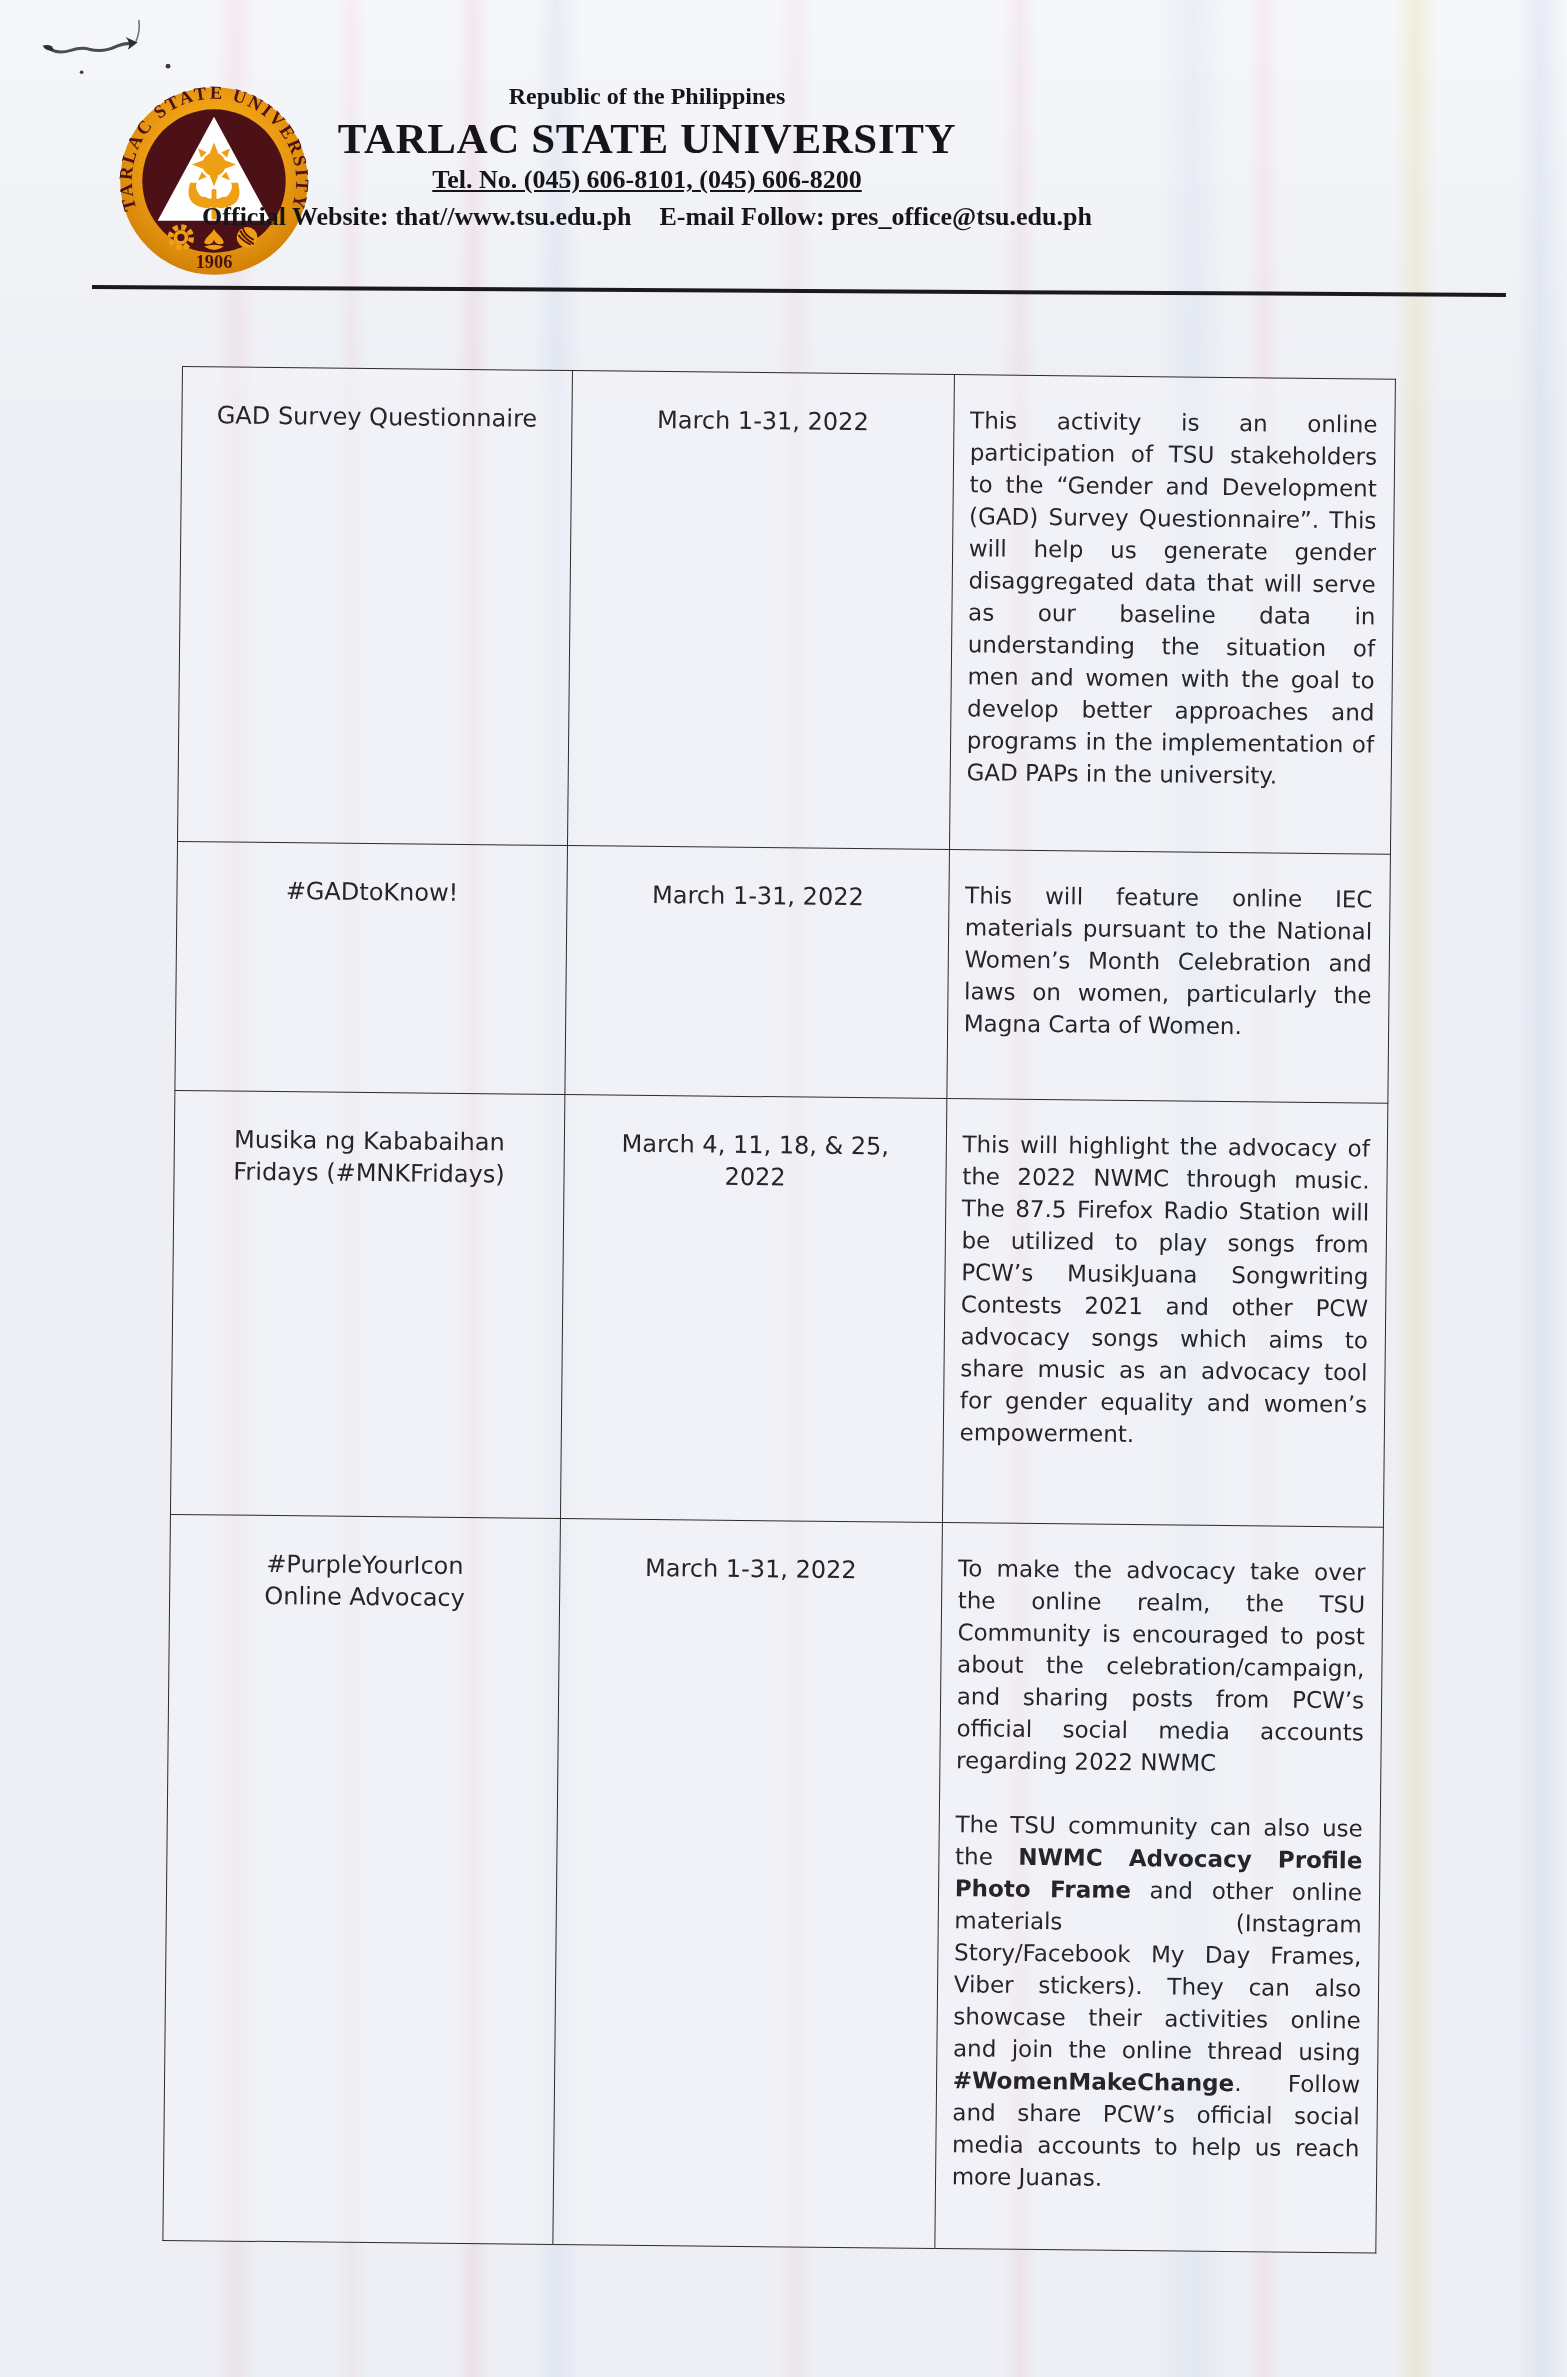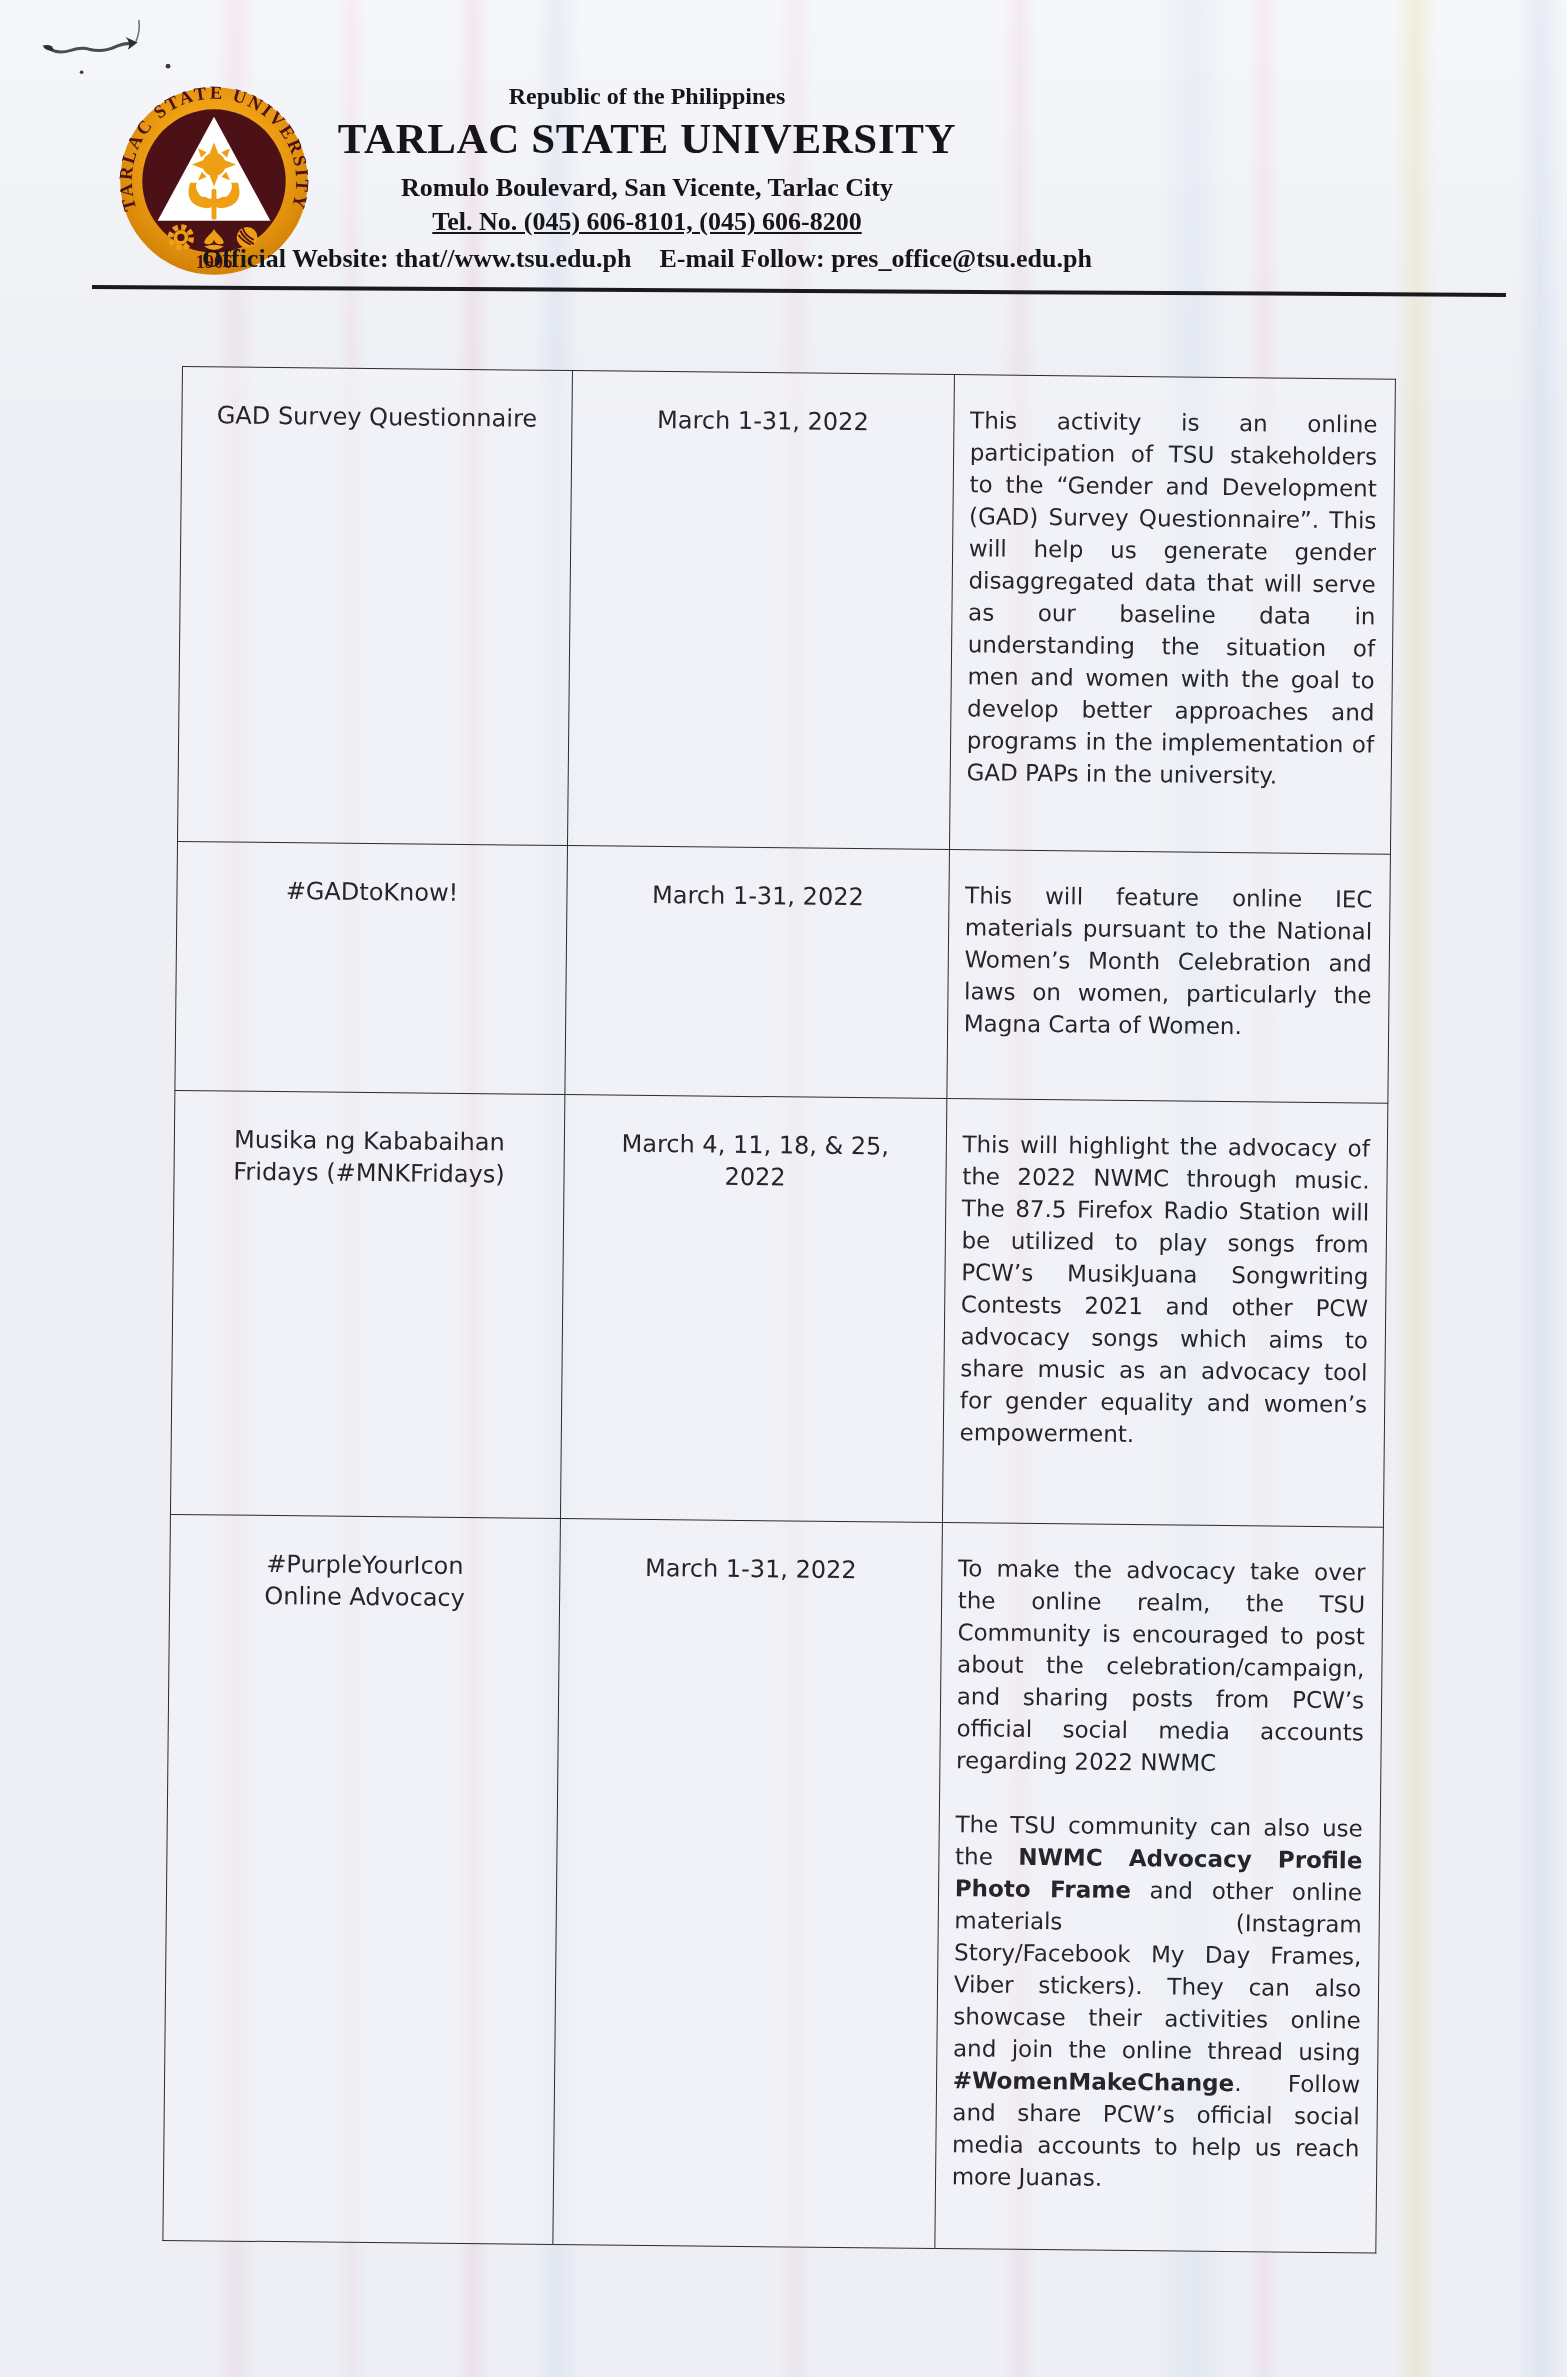--- a/index.html
+++ b/index.html
@@ -113,21 +113,20 @@
       <g>
         <circle cx="209" cy="247" r="17" fill="#ef9f14"></circle>
         <path d="M 198 236 q 4 11 22 22 M 202 231 q 2 12 18 20 M 195 243 q 6 9 20 16" stroke="#4c1116" stroke-width="3" fill="none"></path>
       </g>
     </g>
   </svg>
 
   <div class="lh-text">
     <div class="lh-republic">Republic of the Philippines</div>
     <div class="lh-univ">TARLAC STATE UNIVERSITY</div>
-    <div class="lh-address">Romulo Boulevard, San Vicente, Tarlac City</div>
     <div class="lh-tel">Tel. No. (045) 606-8101, (045) 606-8200</div>
     <div class="lh-web"><span>Official Website: that//www.tsu.edu.ph</span><span class="gap"></span><span>E-mail Follow: pres_office@tsu.edu.ph</span></div>
   </div>
 </header>
 
 <div class="rule"></div>
 
 <table class="activities">
   <colgroup>
       <col class="col-a">

